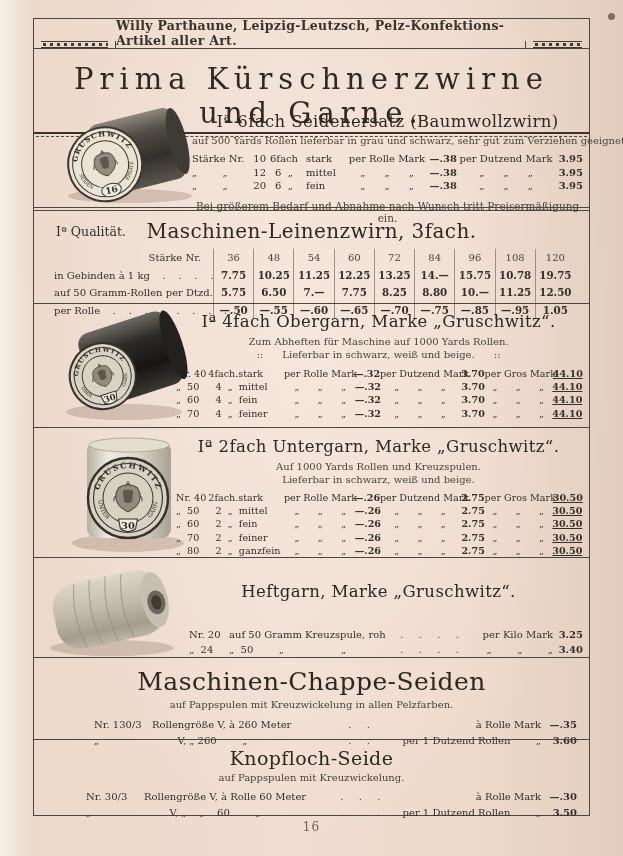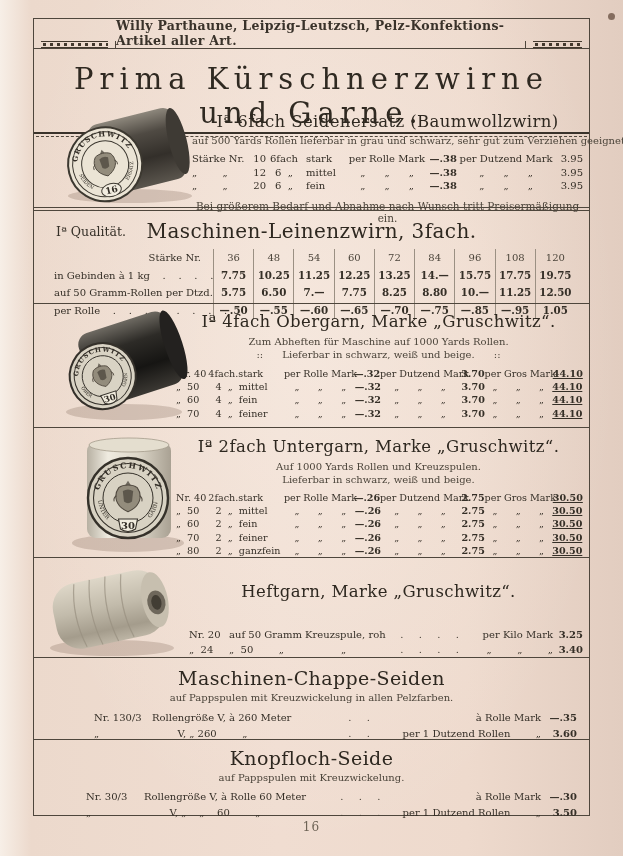--- a/index.html
+++ b/index.html
@@ -55,21 +55,21 @@
   .leader{flex:1;overflow:hidden;white-space:nowrap;color:#453e34;}
   .leader::after{content:" .  .  .  .  .  .  .  .  .  .  .  .  .  .  .  .  .  .  .  .  .  .  .  .  .  .  .  .  .  .  .  .  .  .  .  .  .  .";letter-spacing:3px;}
   
   .s1-c1{width:54px;}
   .s1-c2{width:20px;text-align:right;}
   .s1-c3{width:36px;text-align:center;}
   .s1-c4{width:44px;padding-left:4px;}
   .s1-l1{width:80px;text-align:center;}
   .s1-p1{width:30px;text-align:right;font-weight:bold;}
   .s1-l2{width:98px;text-align:center;}
-  .s1-p2{width:28px;text-align:right;font-weight:normal;}
+  .s1-p2{width:28px;text-align:right;font-weight:bold;}
   
   .g-row{padding-left:2px;font-size:9.6px;line-height:13.2px;}
   .g-nr{width:34px;}
   .g-fach{width:30px;text-align:center;}
   .g-grade{width:48px;}
   .g-l1{width:70px;text-align:center;}
   .g-p1{width:26px;text-align:right;font-weight:bold;}
   .g-l2{width:80px;text-align:center;}
   .g-p2{width:26px;text-align:right;font-weight:bold;}
   .g-l3{width:68px;text-align:center;}
@@ -233,21 +233,21 @@
             <span class="lz-label">in Gebinden à 1 kg    .    .    .    .</span>
             <span class="lz-vals">
 
             <span class="lz-cell">7.75</span>
               <span class="lz-cell">10.25</span>
               <span class="lz-cell">11.25</span>
               <span class="lz-cell">12.25</span>
               <span class="lz-cell">13.25</span>
               <span class="lz-cell">14.—</span>
               <span class="lz-cell">15.75</span>
-              <span class="lz-cell">17.75</span>
+              <span class="lz-cell">10.78</span>
               <span class="lz-cell">19.75</span>
             </span>
           </div>
 
           <div class="lz-row">
             <span class="lz-label">auf 50 Gramm-Rollen per Dtzd.</span>
             <span class="lz-vals">
 
             <span class="lz-cell">5.75</span>
               <span class="lz-cell">6.50</span>
@@ -508,21 +508,21 @@
             <span class="h-desc">„  50        „                  „</span>
             <span class="leader"></span>
             <span class="h-l">„        „        „</span>
             <span class="h-p">3.40</span>
           </div>
         </div>
     </div>
   </div>
 
   <div class="sec sec-6">
-    <div class="sec-title" style="padding-top:9px;font-size:19px;">Maschinen-Chappe-Seiden</div>
+    <div class="sec-title" style="padding-top:9px;font-size:25px;">Maschinen-Chappe-Seiden</div>
     <div class="sec-sub" style="margin-top:3px;">auf Pappspulen mit Kreuzwickelung in allen Pelzfarben.</div>
     <div style="margin-top:7px;">
 
         <div class="prow c-row">
           <span class="c-nr">Nr. 130/3</span>
           <span class="c-desc">Rollengröße V, à 260 Meter</span>
           <span class="leader"></span>
           <span class="c-l">à Rolle Mark</span>
           <span class="c-p">—.35</span>
         </div>

